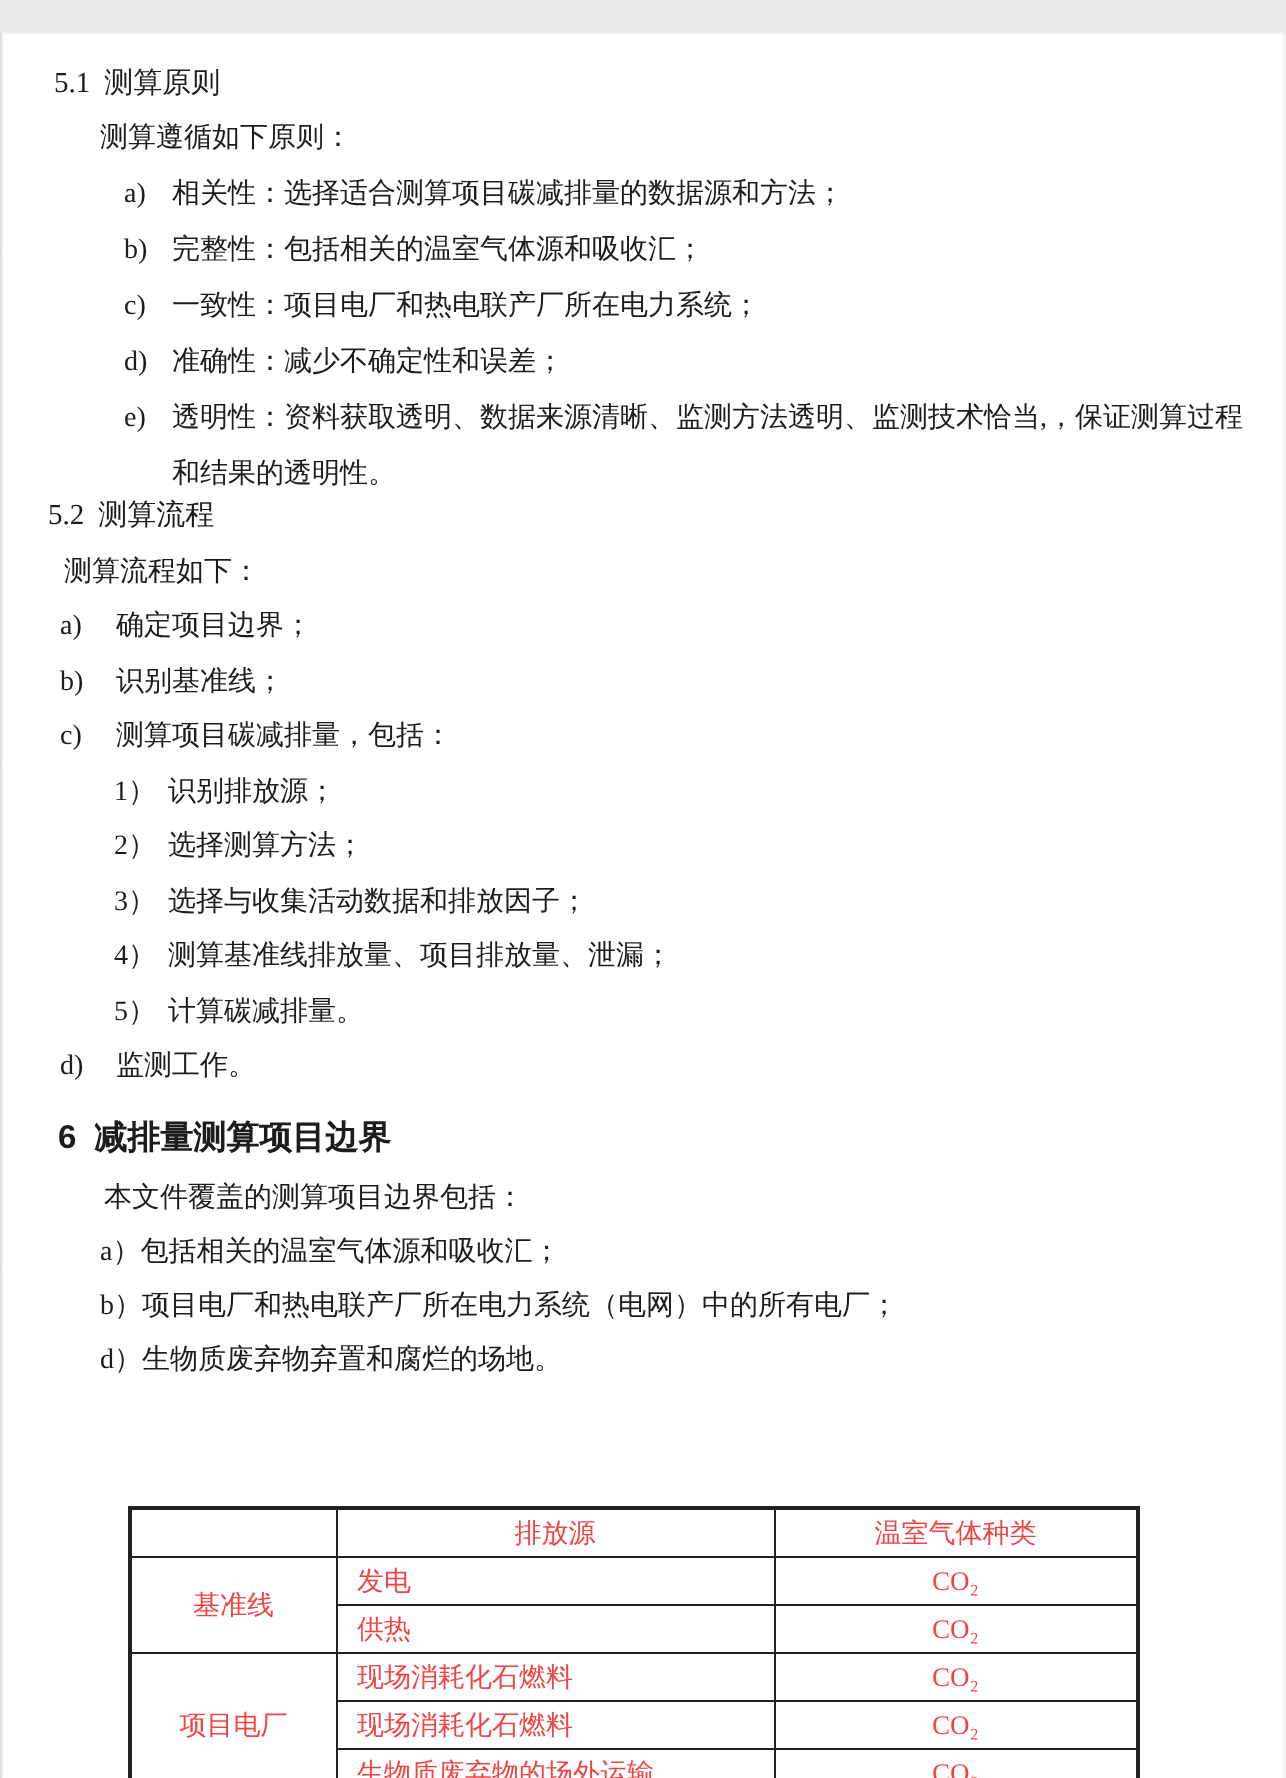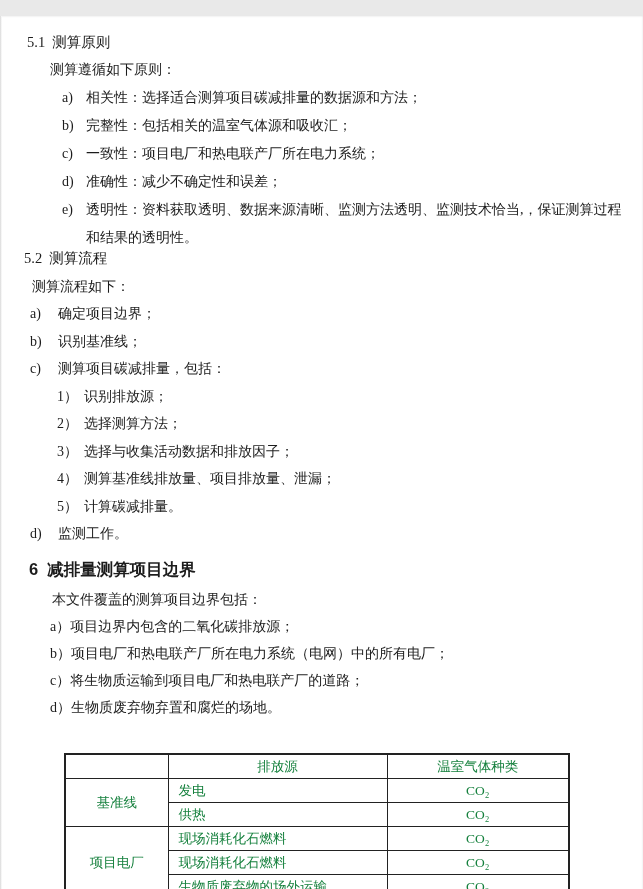--- a/index.html
+++ b/index.html
@@ -49,21 +49,21 @@
     font-size:14px;line-height:24px;
   }
   
   table.emis{
     position:absolute;top:737px;left:64px;
     border-collapse:collapse;table-layout:fixed;width:504px;
     font-size:13.5px;
   }
   table.emis td{
     border:1px solid #222;height:23px;padding:0;
-    text-align:center;vertical-align:middle;color:#15803d;
+    text-align:center;vertical-align:middle;color:#ef4444;
   }
   table.emis{border:2px solid #222;}
   table.emis td.src{text-align:left;padding-left:10px;}
   table.emis td.hdr{text-align:center;}
   
   .page-num-clip{
     position:absolute;left:302px;top:882px;height:7px;width:20px;
     overflow:hidden;font-size:13px;line-height:14px;text-align:left;
     color:#333;
   }
@@ -131,27 +131,24 @@
       <span class="mk">d)</span><span>监测工作。</span>
     </div>
   </section>
 
   <section class="s6">
     <div class="h1">
       <span class="num">6</span><span>减排量测算项目边界</span>
     </div>
     <p class="intro">本文件覆盖的测算项目边界包括：</p>
     <div class="li">
-      <span class="mk">a）</span><span>项目边界内包含的二氧化碳排放源；</span>
+      <span class="mk">a）</span><span>包括相关的温室气体源和吸收汇；</span>
     </div>
     <div class="li">
       <span class="mk">b）</span><span>项目电厂和热电联产厂所在电力系统（电网）中的所有电厂；</span>
-    </div>
-    <div class="li">
-      <span class="mk">c）</span><span>将生物质运输到项目电厂和热电联产厂的道路；</span>
     </div>
     <div class="li">
       <span class="mk">d）</span><span>生物质废弃物弃置和腐烂的场地。</span>
     </div>
   </section>
 
 
   <table class="emis">
     <colgroup>
       <col style="width:103px">

